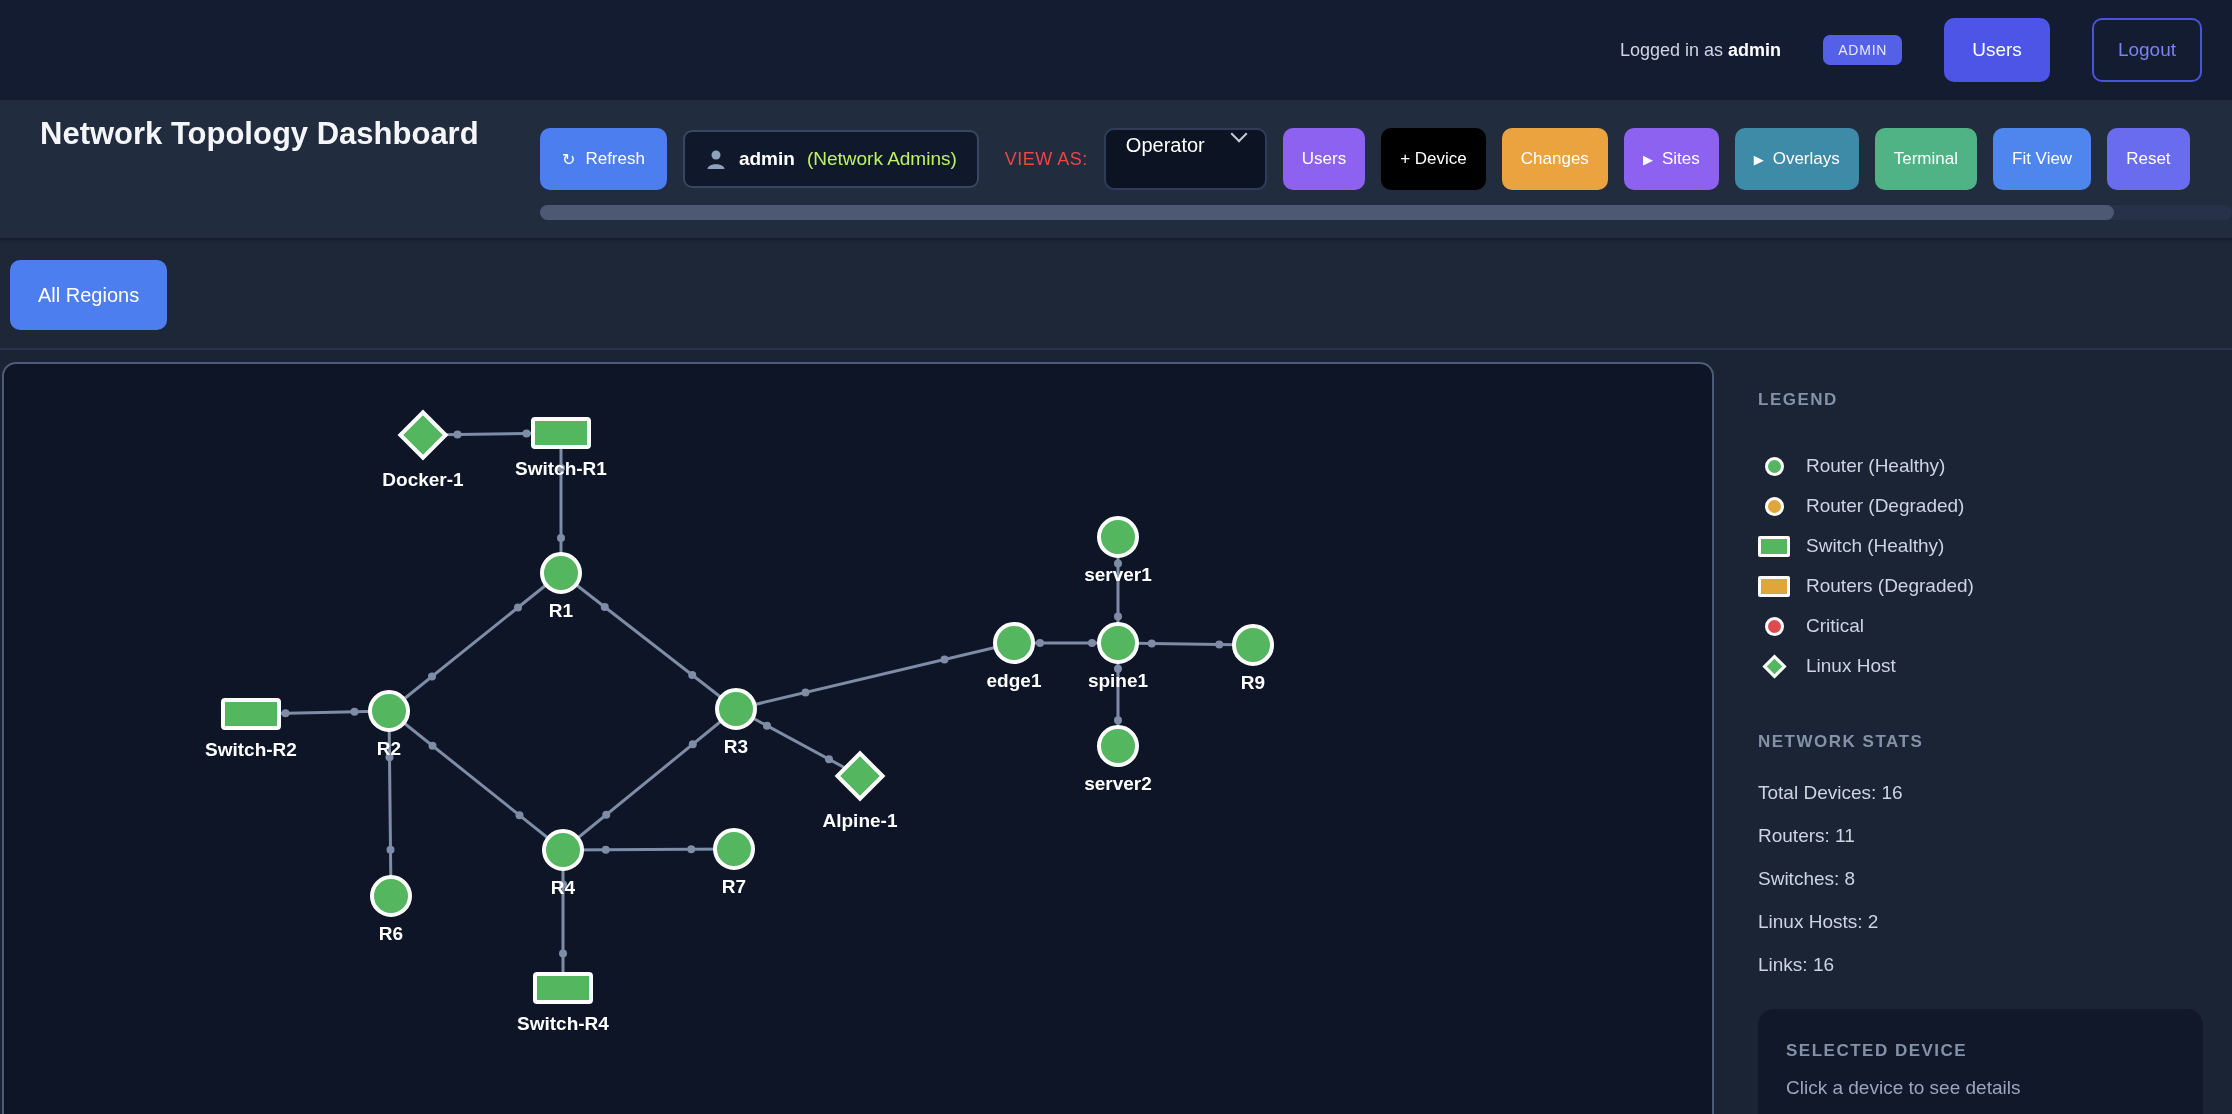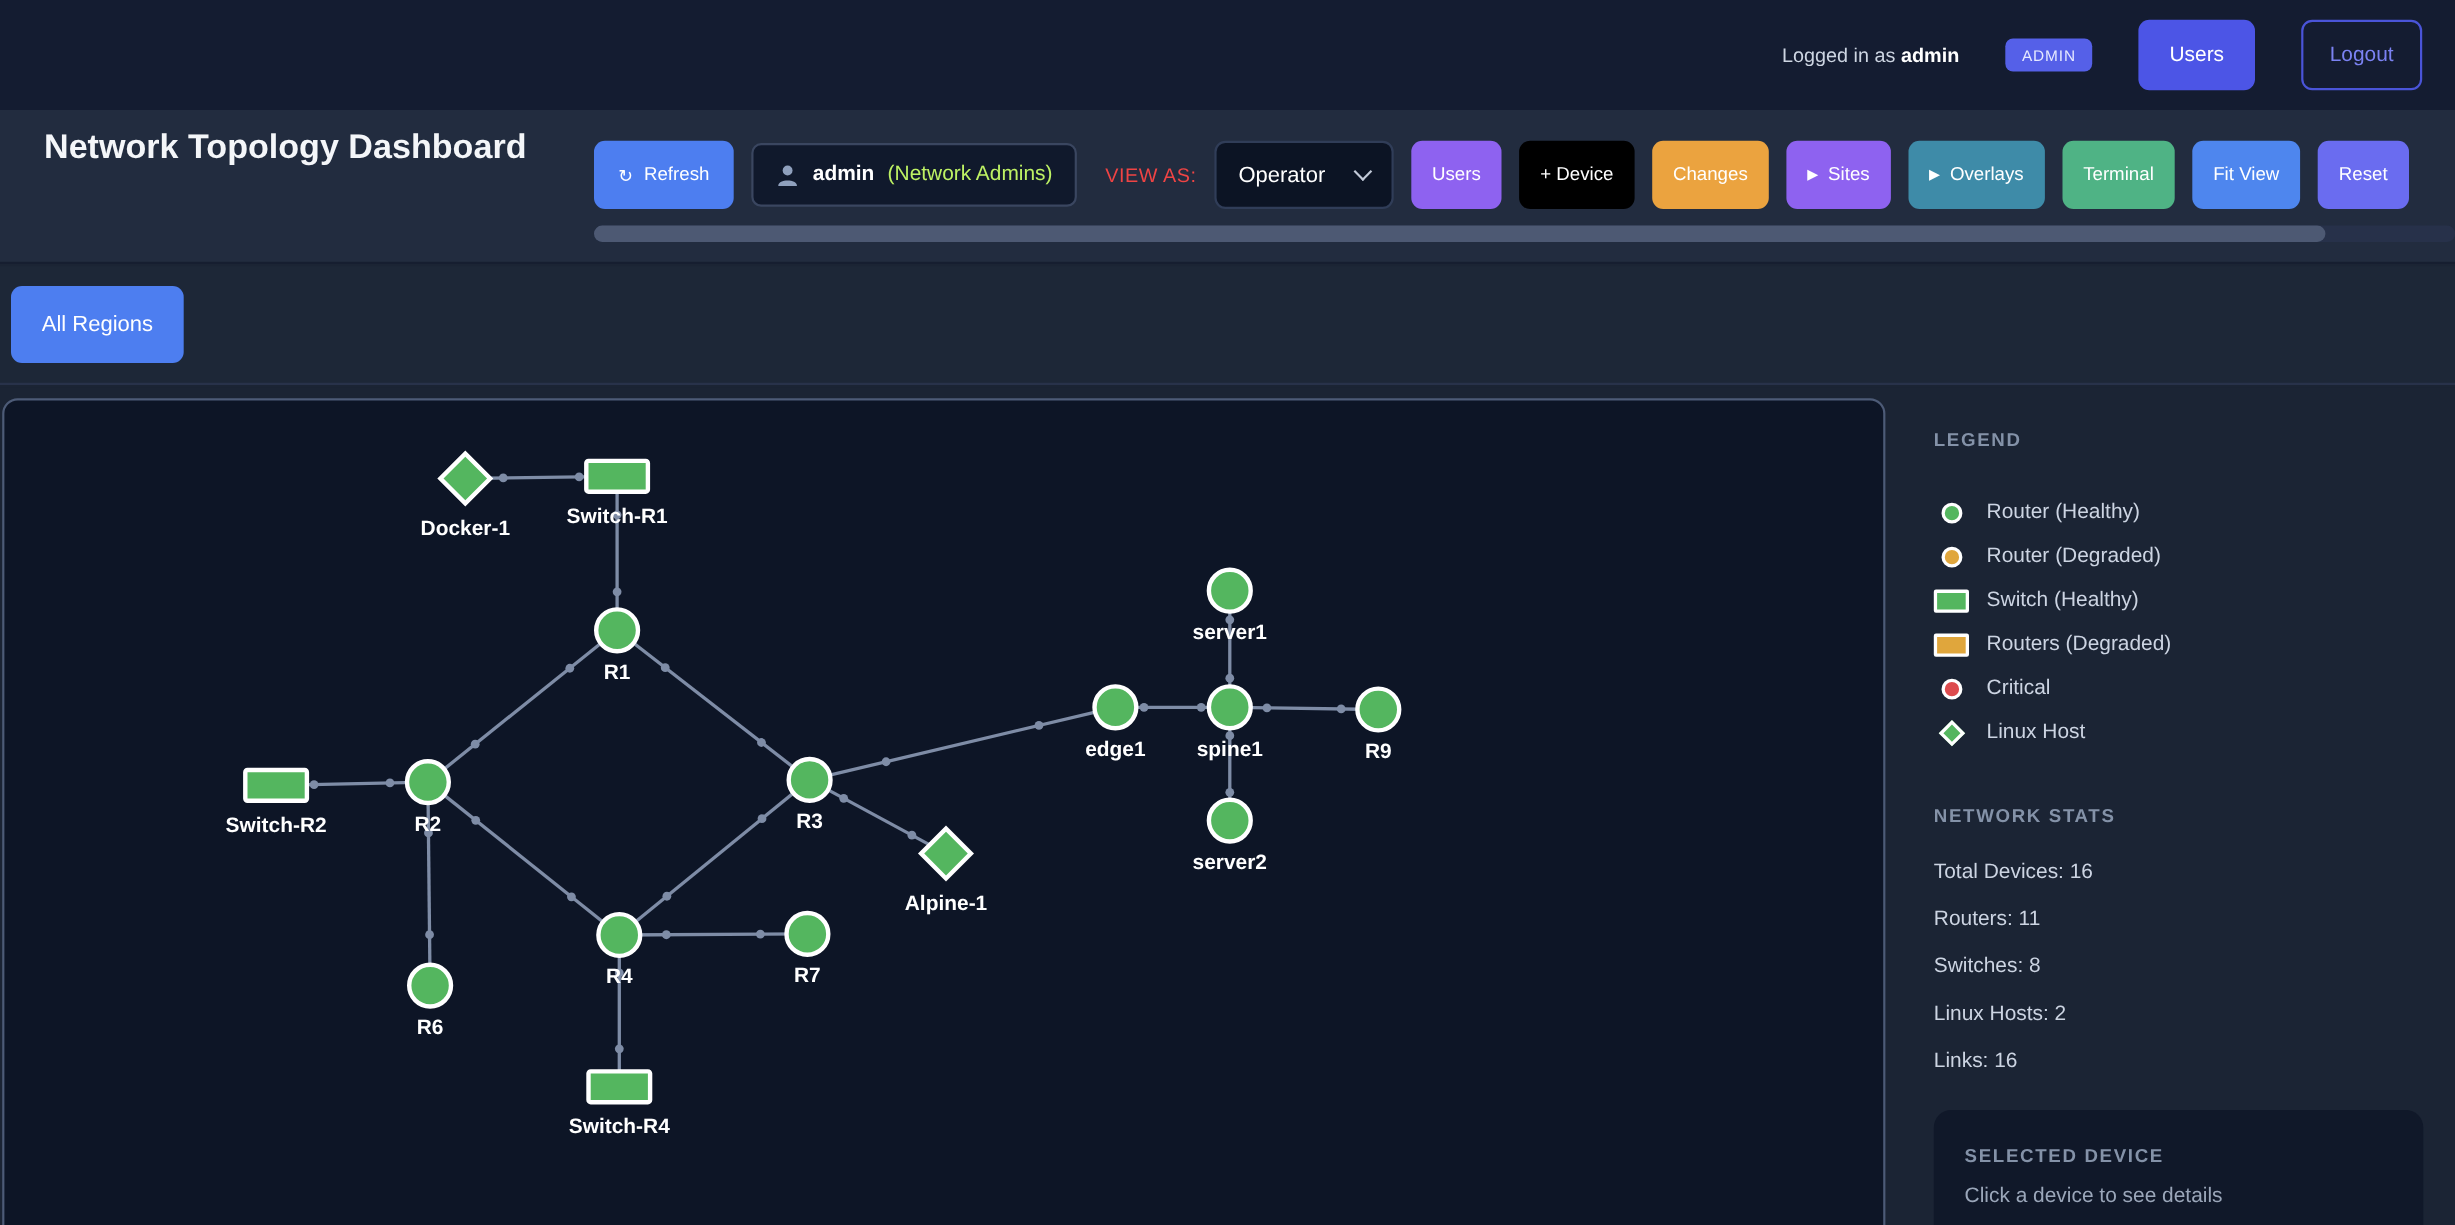--- a/index.html
+++ b/index.html
@@ -27,21 +27,21 @@
              gap:16px; white-space:nowrap; }
   .btn-refresh { background:#4d7ef0; color:#fff; border:none; height:62px; padding:0 22px;
                  border-radius:10px; font-size:17px; display:flex; align-items:center; gap:10px; cursor:pointer; }
   .refresh-glyph { font-family:"DejaVu Sans",sans-serif; font-size:16px; }
   .user-pill { height:58px; display:flex; align-items:center; gap:12px; background:#10192c;
                border:2px solid #3a4660; border-radius:9px; padding:0 20px; }
   .user-pill .uname { color:#fff; font-size:19px; font-weight:700; }
   .user-pill .ugroup { color:#bef264; font-size:19px; }
   .viewas-label { color:#ef4444; font-size:18px; margin-left:10px; letter-spacing:.5px; }
   .viewas-select { height:62px; background:#0c1424; border:2px solid #303d58; border-radius:10px;
-                   display:flex; align-items:center; gap:28px; padding:4px 20px; cursor:pointer; }
+                   display:flex; gap:28px; padding:4px 20px; cursor:pointer; }
   .viewas-select .val { color:#fff; font-size:20px; }
   .chev { width:12px; height:12px; border-right:2.5px solid #c2cad8; border-bottom:2.5px solid #c2cad8;
           transform:rotate(45deg); margin-top:-6px; }
   .tb-btn { height:62px; padding:0 19px; border:none; border-radius:10px; color:#fff; font-size:17px;
             font-weight:500; display:flex; align-items:center; gap:9px; cursor:pointer;
             font-family:"Liberation Sans","DejaVu Sans",sans-serif; }
   .play { font-family:"DejaVu Sans",sans-serif; font-size:13px; }
   .hscroll-track { position:absolute; left:540px; top:105px; width:1692px; height:15px;
                    background:#27314a; border-radius:8px; }
   .hscroll-thumb { position:absolute; left:0; top:0; width:1574px; height:15px;

